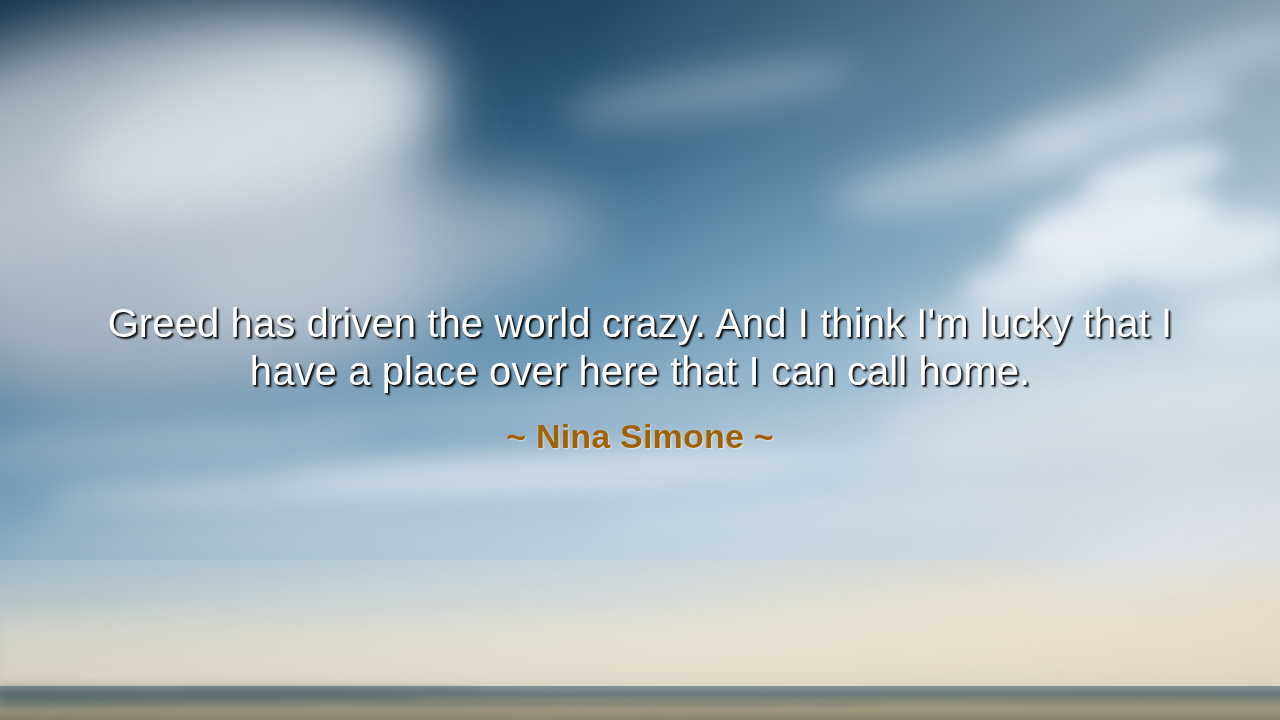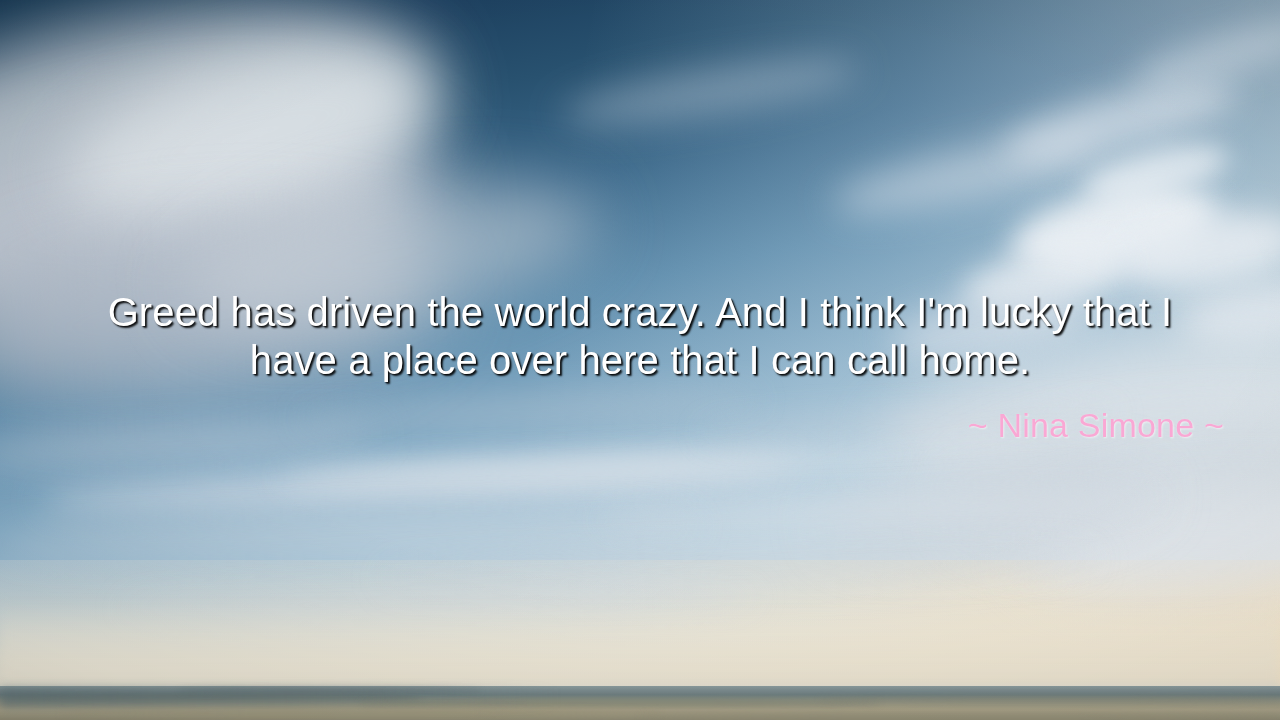--- a/index.html
+++ b/index.html
@@ -228,46 +228,45 @@
     position: absolute;
     left: 0;
     right: 0;
     top: 288px;
     text-align: center;
     padding: 0 56px;
     box-sizing: border-box;
   }
 
   .quote-text {
-    margin: 0;
+    margin: 11px;
     font-size: 40px;
     line-height: 48px;
     font-weight: 400;
     color: #ffffff;
     letter-spacing: 0.1px;
     text-shadow:
       2px 2px 2px rgba(0,0,0,0.85),
       1px 1px 1px rgba(0,0,0,0.60);
     max-width: 1090px;
     margin-left: auto;
     margin-right: auto;
   }
 
   .quote-author {
     margin: 0;
     margin-top: 21px;
     font-size: 34px;
     line-height: 40px;
-    font-weight: 400;
-    color: #f9a8d4;
+    font-weight: 700;
+    color: #a16207;
     letter-spacing: 0.2px;
     text-shadow:
       1px 1px 2px rgba(255,255,255,0.55),
       0 0 1px rgba(255,255,255,0.40);
-    text-align: right;
   }
 </style>
 </head>
 <body>
 
 <div class="stage">
 
   <div class="sky"></div>
   <div class="sky-right-wash"></div>
   <div class="horizon-warm"></div>

